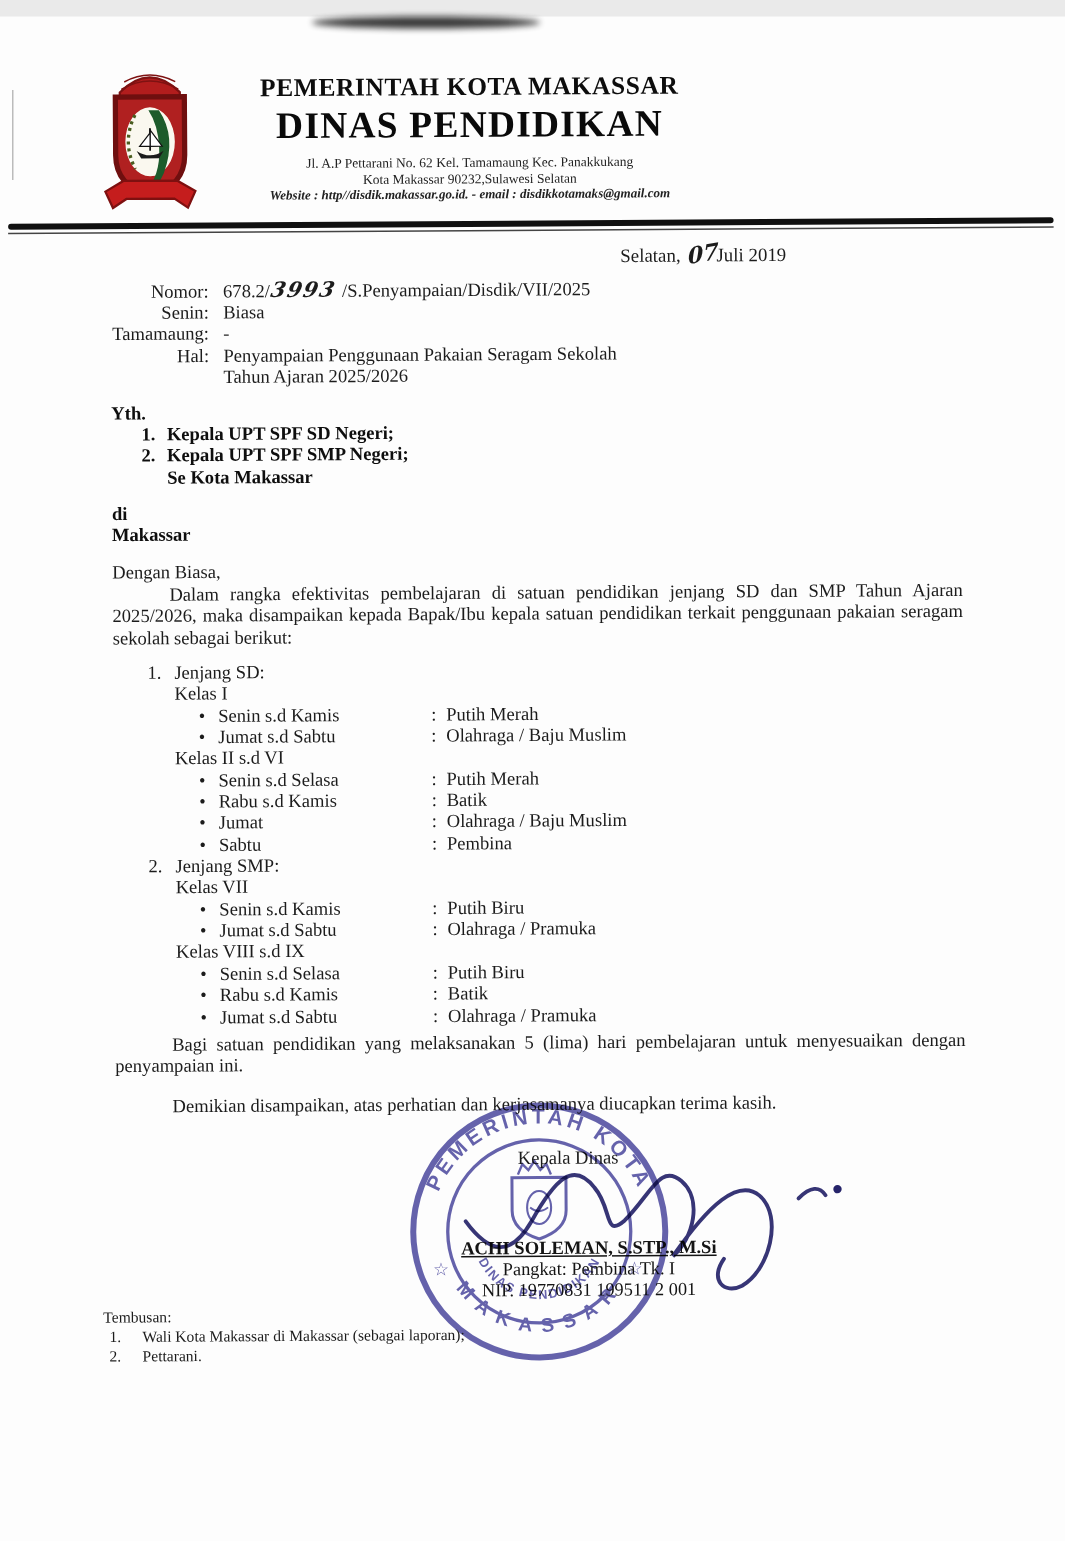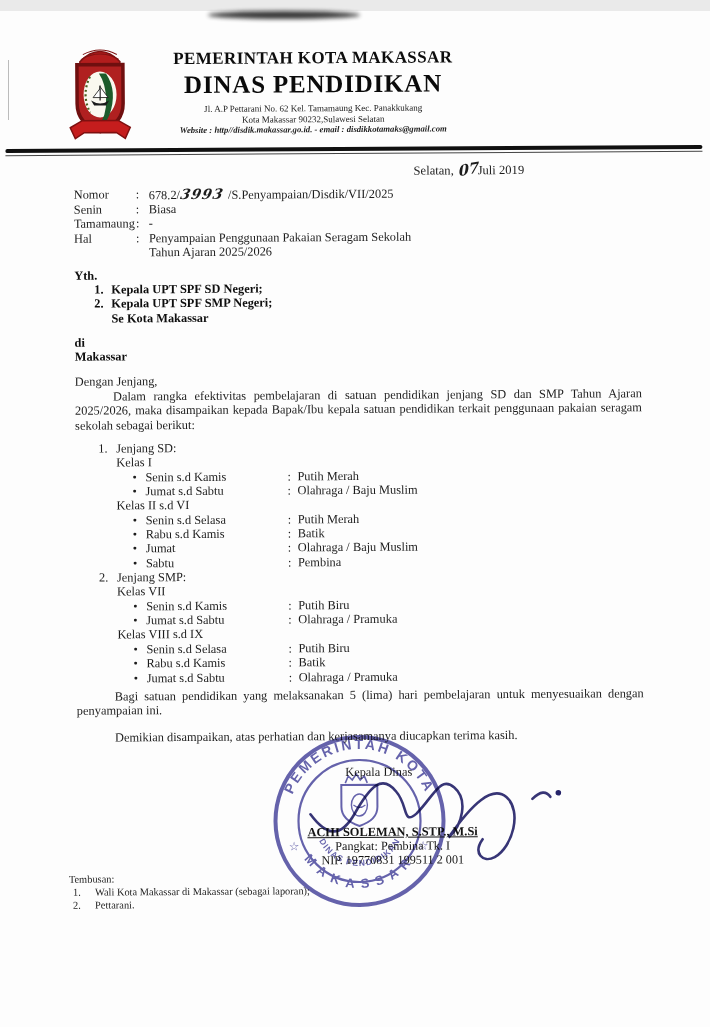--- a/index.html
+++ b/index.html
@@ -23,21 +23,21 @@
 
   .rule{position:absolute;left:7px;top:147px;width:697px;}
   .rule .r1{height:4px;background:#101010;border-radius:2px;}
   .rule .r2{height:1px;background:#444;margin-top:2px;}
 
   .date{position:absolute;left:415px;top:161px;font-size:12.6px;white-space:nowrap;}
   .hw-day{display:inline-block;font-family:"DejaVu Serif",serif;font-style:italic;font-weight:bold;font-size:15px;transform:rotate(-10deg) skewX(-8deg);margin:0 -2px 0 5px;}
 
   .meta{position:absolute;left:75px;top:186px;font-size:12.4px;line-height:14.2px;}
   .mrow{display:flex;}
-  .mlabel{width:62px;}
+  .mlabel{width:62px;text-align:right;}
   .mcolon{width:13px;}
   .hw-num{font-family:"DejaVu Serif",serif;font-style:italic;font-weight:bold;font-size:14px;display:inline-block;transform:skewX(-12deg);margin:0 4px 0 1px;letter-spacing:1px;}
 
   .recipient{position:absolute;left:75px;top:267px;font-size:12.4px;line-height:14.2px;font-weight:bold;color:#0e0e0e;}
   .r-item{display:flex;margin-left:20px;}
   .r-num{width:17px;}
   .r-scope{margin-left:37px;}
   .r-di{margin-top:10px;}
 
   .greeting{position:absolute;left:75px;top:373px;font-size:12.4px;}
@@ -142,21 +142,21 @@
     </div>
     <div class="r-item">
       <span class="r-num">2.</span>
         <span>Kepala UPT SPF SMP Negeri;</span>
     </div>
     <div class="r-scope">Se Kota Makassar</div>
     <div class="r-di">di</div>
     <div>Makassar</div>
   </div>
 
-  <div class="greeting">Dengan Jenjang,</div>
+  <div class="greeting">Dengan Biasa,</div>
   <div class="para" id="p1">Dalam rangka efektivitas pembelajaran di satuan pendidikan jenjang SD dan SMP Tahun Ajaran 2025/2026, maka disampaikan kepada Bapak/Ibu kepala satuan pendidikan terkait penggunaan pakaian seragam sekolah sebagai berikut:</div>
 
   <div class="schedule">
     <div class="lv">
         <span class="num">1.</span>
         <span>Jenjang SD:</span>
       </div>
     <div class="cls">Kelas I</div>
     <div class="itm">
         <span class="blt">•</span>

